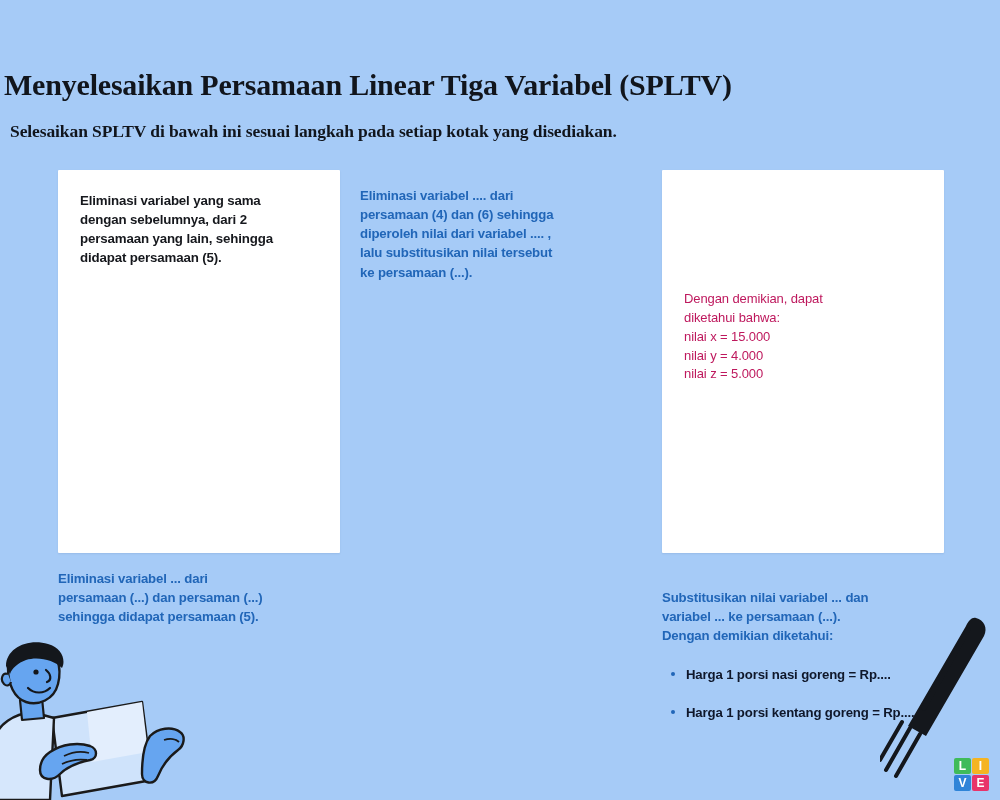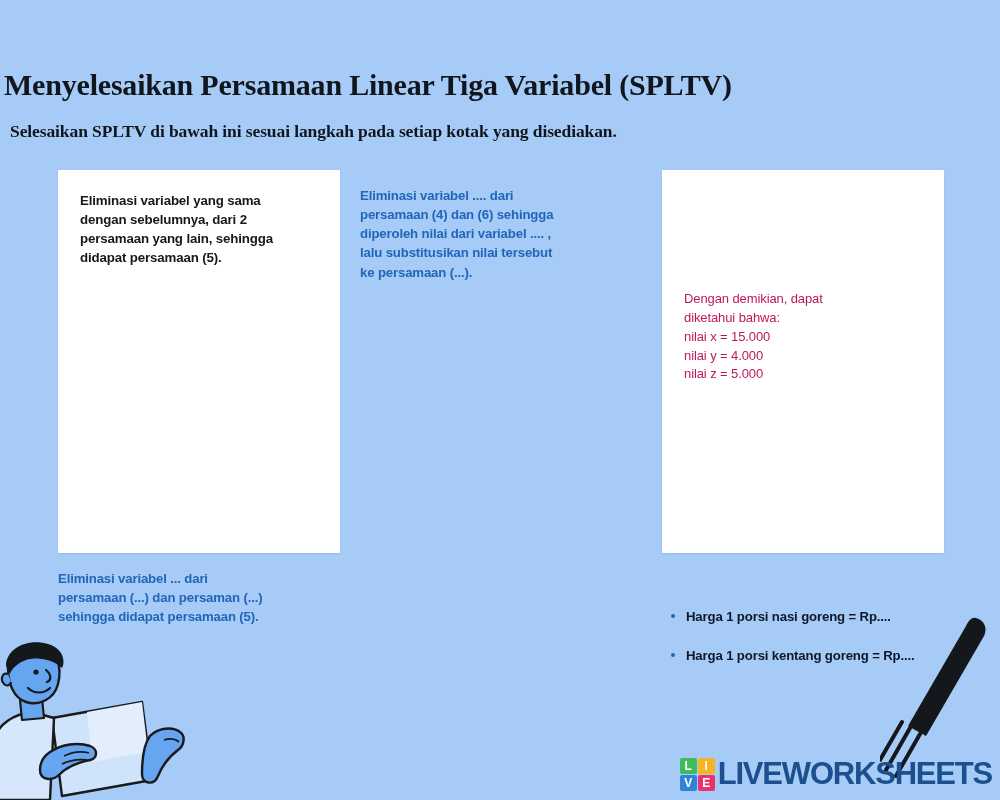--- a/index.html
+++ b/index.html
@@ -225,20 +225,23 @@
     <div class="answer-card">
       <div class="card-c3-gap"></div>
       <div class="card-note">Dengan demikian, dapat
 diketahui bahwa:
 nilai x = 15.000
 nilai y = 4.000
 nilai z = 5.000</div>
       <div class="spacer-flex"></div>
     </div>
     <div class="instruction">
+      <span>Substitusikan nilai variabel ... dan
+variabel ... ke persamaan (...).
+Dengan demikian diketahui:</span>
       <ul class="instruction-list">
         <li>Harga 1 porsi nasi goreng = Rp....</li>
         <li>Harga 1 porsi kentang goreng = Rp....</li>
       </ul>
     </div>
   </div>
 
 </div>
 
 <svg class="person-illustration" viewBox="0 0 210 160" xmlns="http://www.w3.org/2000/svg">
@@ -281,14 +284,13 @@
   <path d="M22 112 L0 150" fill="none" stroke="#14171c" stroke-width="4" stroke-linecap="round"></path>
 </svg>
 
 <div class="logo">
   <div class="logo-tiles">
     <div class="logo-tile tile-l">L</div>
     <div class="logo-tile tile-i">I</div>
     <div class="logo-tile tile-v">V</div>
     <div class="logo-tile tile-e">E</div>
   </div>
-  <div class="logo-text">LIVEWORKSHEETS</div>
 </div>
 
 </body></html>

